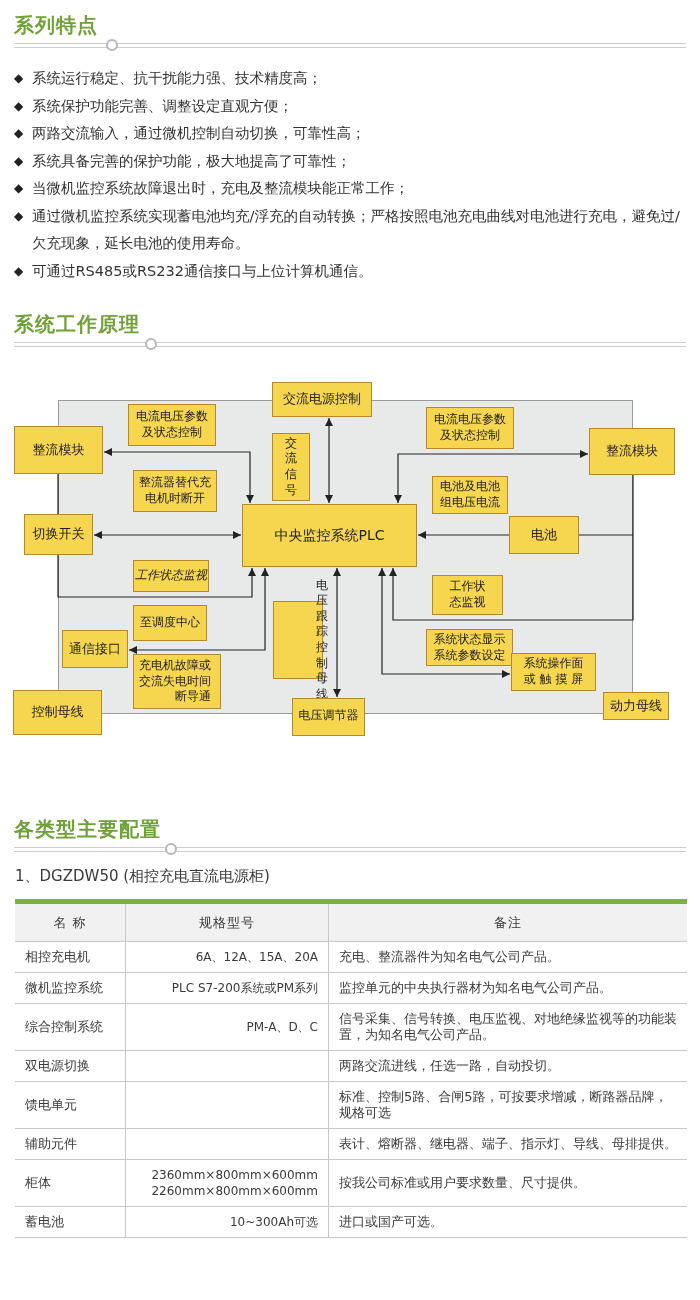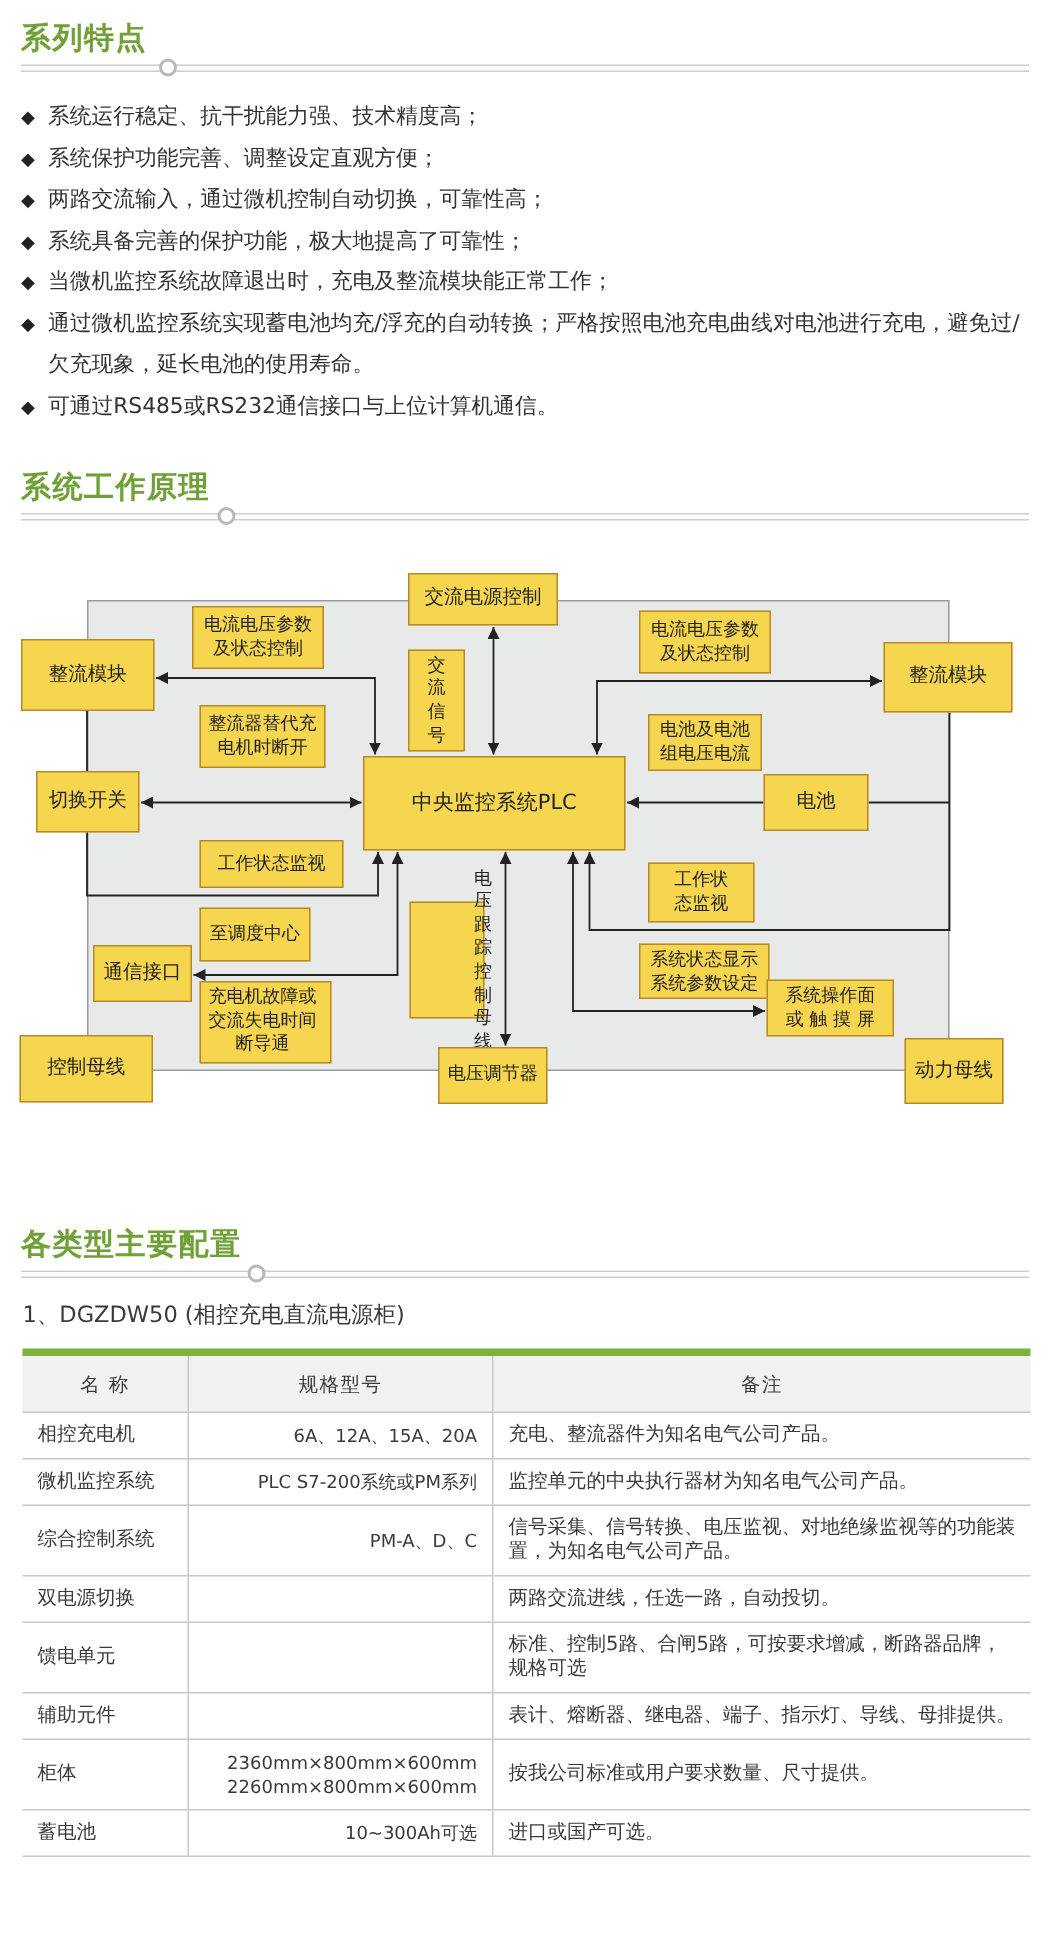--- a/index.html
+++ b/index.html
@@ -19,21 +19,21 @@
 
   
   .diagram{position:relative;height:400px;margin-top:25px;}
   .dg-bg{position:absolute;left:58px;top:28px;width:575px;height:314px;background:#E8EAE9;border:1px solid #9a9a9a;box-sizing:border-box;}
   .dg-svg{position:absolute;left:0;top:0;z-index:2;}
   .box{position:absolute;z-index:3;background:#F7D64F;border:1px solid #B5882C;box-sizing:border-box;
        display:flex;align-items:center;justify-content:center;text-align:center;
        font-size:12px;line-height:1.3;color:#222;white-space:pre-line;}
   .box.big{font-size:14px;}
   .box.md{font-size:13px;}
-  .box.ta-l{text-align:center;justify-content:flex-start;padding-left:5px;font-family:Liberation Mono, monospace;}
+  .box.ta-l{text-align:right;justify-content:flex-start;padding-left:5px;}
 
   
   .subtitle{margin:15px 0 0 15px;font-size:15px;color:#3a3a3a;}
   .greenbar{margin:13px 0 0 15px;width:672px;height:5px;background:#7CB23D;}
   table.cfg{margin:0 0 0 15px;width:672px;border-collapse:collapse;font-size:13px;color:#3a3a3a;table-layout:fixed;}
   table.cfg th{background:#F1F1F1;font-weight:normal;height:35px;border-bottom:1px solid #C8C8C8;letter-spacing:1px;margin-left:44px;}
   table.cfg td{border-bottom:1px solid #C8C8C8;padding:7px 10px;line-height:16px;vertical-align:middle;}
   .c1{width:108px;border-right:1px solid #C8C8C8;}
   .c2{width:200px;border-right:1px solid #C8C8C8;}
   td.spec{text-align:right;white-space:pre-line;font-size:12px;}
@@ -103,39 +103,39 @@
     <div class="box" style="left:426px;top:35px;width:88px;height:42px;">电流电压参数
 及状态控制</div>
     <div class="box md" style="left:589px;top:56px;width:86px;height:47px;">整流模块</div>
     <div class="box" style="left:133px;top:98px;width:84px;height:42px;">整流器替代充
 电机时断开</div>
     <div class="box" style="left:432px;top:104px;width:76px;height:38px;">电池及电池
 组电压电流</div>
     <div class="box md" style="left:24px;top:142px;width:69px;height:41px;">切换开关</div>
     <div class="box big" style="left:242px;top:132px;width:175px;height:63px;">中央监控系统PLC</div>
     <div class="box md" style="left:509px;top:144px;width:70px;height:38px;">电池</div>
-    <div class="box" style="left:133px;top:188px;width:96px;height:32px;">工作状态监视</div>
+    <div class="box" style="left:133px;top:188px;width:76px;height:32px;font-style:italic;">工作状态监视</div>
     <div class="box" style="left:432px;top:203px;width:71px;height:40px;">工作状
 态监视</div>
     <div class="box" style="left:133px;top:233px;width:74px;height:36px;">至调度中心</div>
     <div class="box" style="left:273px;top:229px;width:45px;height:78px;padding-left:48px;">电压
 跟踪
 控制
 母线</div>
     <div class="box md" style="left:62px;top:258px;width:66px;height:38px;">通信接口</div>
     <div class="box ta-l" style="left:133px;top:282px;width:88px;height:55px;">充电机故障或
 交流失电时间
 断导通</div>
     <div class="box" style="left:426px;top:257px;width:87px;height:37px;">系统状态显示
 系统参数设定</div>
     <div class="box" style="left:511px;top:281px;width:85px;height:38px;">系统操作面
 或 触 摸 屏</div>
     <div class="box md" style="left:13px;top:318px;width:89px;height:45px;">控制母线</div>
     <div class="box" style="left:292px;top:326px;width:73px;height:38px;font-family:Liberation Mono, monospace;">电压调节器</div>
-    <div class="box md" style="left:603px;top:320px;width:66px;height:44px;">动力母线</div>
+    <div class="box md" style="left:603px;top:320px;width:66px;height:28px;">动力母线</div>
   </div>
 
   <div class="sec-head" style="margin-top:44px;">
     <div class="sec-title">各类型主要配置</div>
     <div class="rule">
       <span class="knob" style="left:151px;"></span>
     </div>
   </div>
 
   <div class="subtitle">1、DGZDW50 (相控充电直流电源柜)</div>

